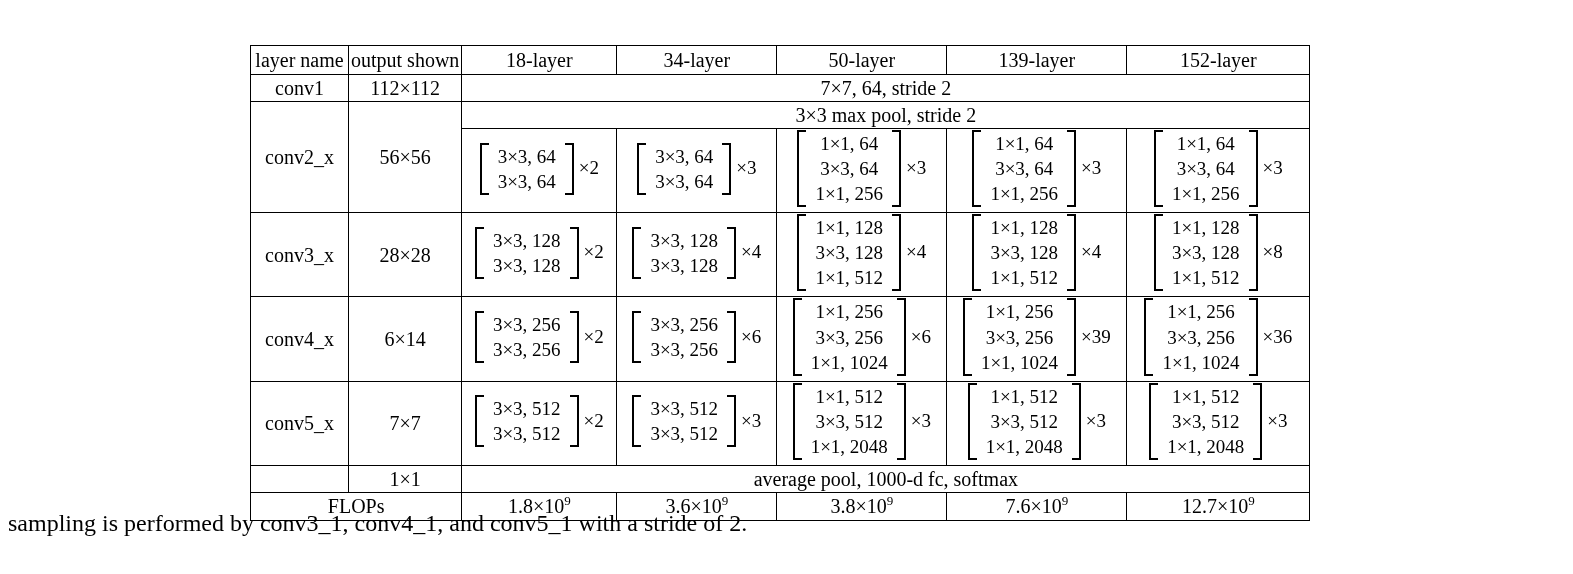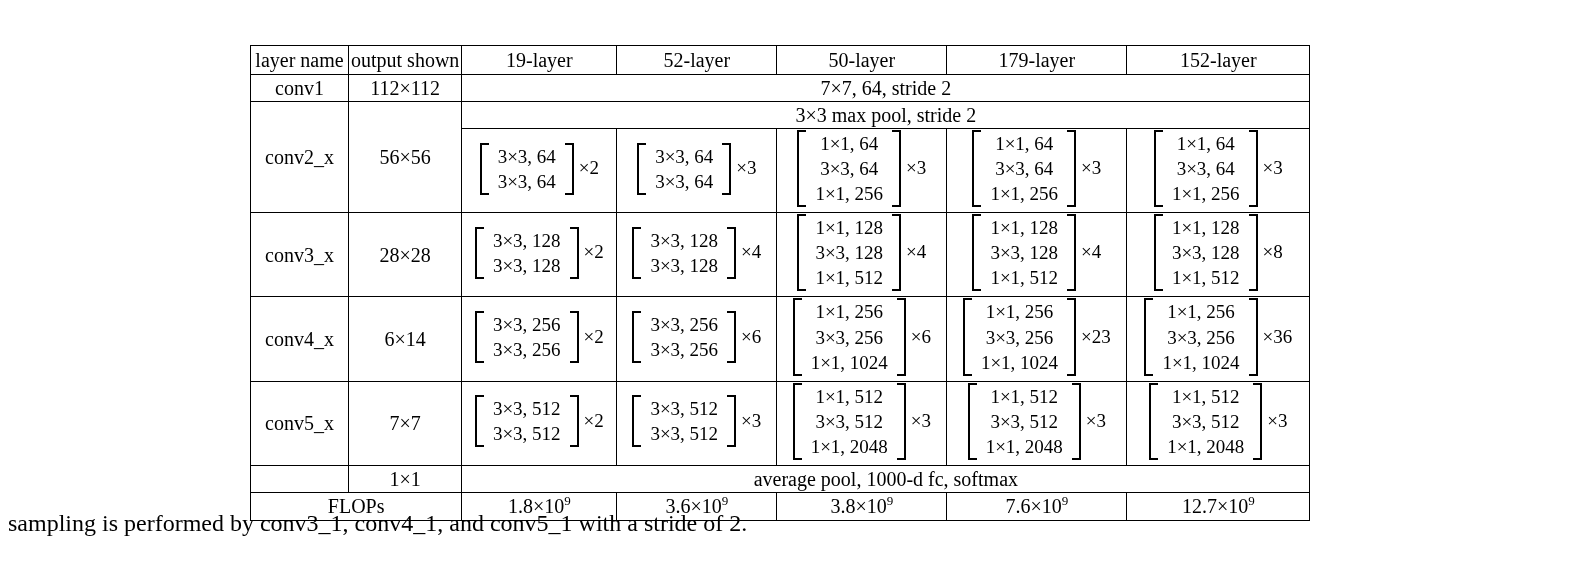--- a/index.html
+++ b/index.html
@@ -43,24 +43,24 @@
         <col style="width:155px">
       <col style="width:160px">
         <col style="width:170px">
         <col style="width:180px">
       <col style="width:183px">
     </colgroup>
     <tbody>
       <tr class="h-head">
         <th>layer name</th>
         <th>output shown</th>
-        <th>19-layer</th>
-        <th>52-layer</th>
+        <th>18-layer</th>
+        <th>34-layer</th>
         <th>50-layer</th>
-        <th>179-layer</th>
+        <th>139-layer</th>
         <th>152-layer</th>
       </tr>
 
       <tr class="h-sm">
         <td>conv1</td>
         <td>112×112</td>
         <td colspan="5">7×7, 64, stride 2</td>
       </tr>
 
       <tr class="h-sm">
@@ -266,21 +266,21 @@
           <span class="bgrp">
               <span class="bmx">
                 <span class="brk bl"></span>
                 <span class="blines">
             <span class="mline">1×1, 256</span>
             <span class="mline">3×3, 256</span>
             <span class="mline">1×1, 1024</span>
           </span>
                 <span class="brk br"></span>
               </span>
-          <span class="mult">×23</span>
+          <span class="mult">×39</span>
             </span>
         </td>
         <td>
           <span class="bgrp">
               <span class="bmx">
                 <span class="brk bl"></span>
                 <span class="blines">
             <span class="mline">1×1, 256</span>
             <span class="mline">3×3, 256</span>
             <span class="mline">1×1, 1024</span>

